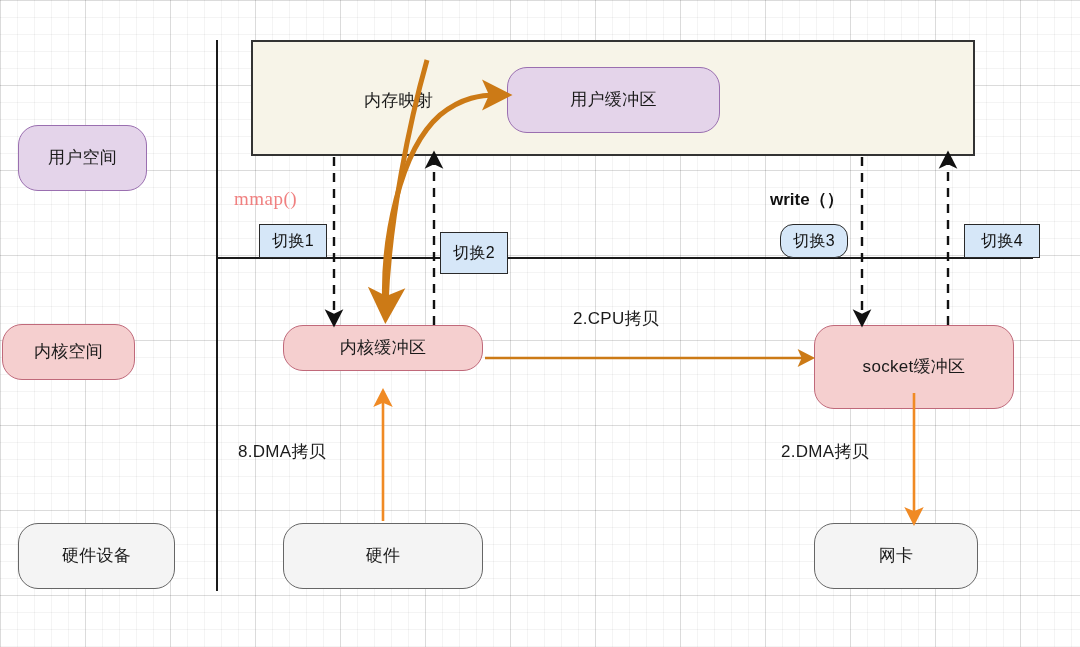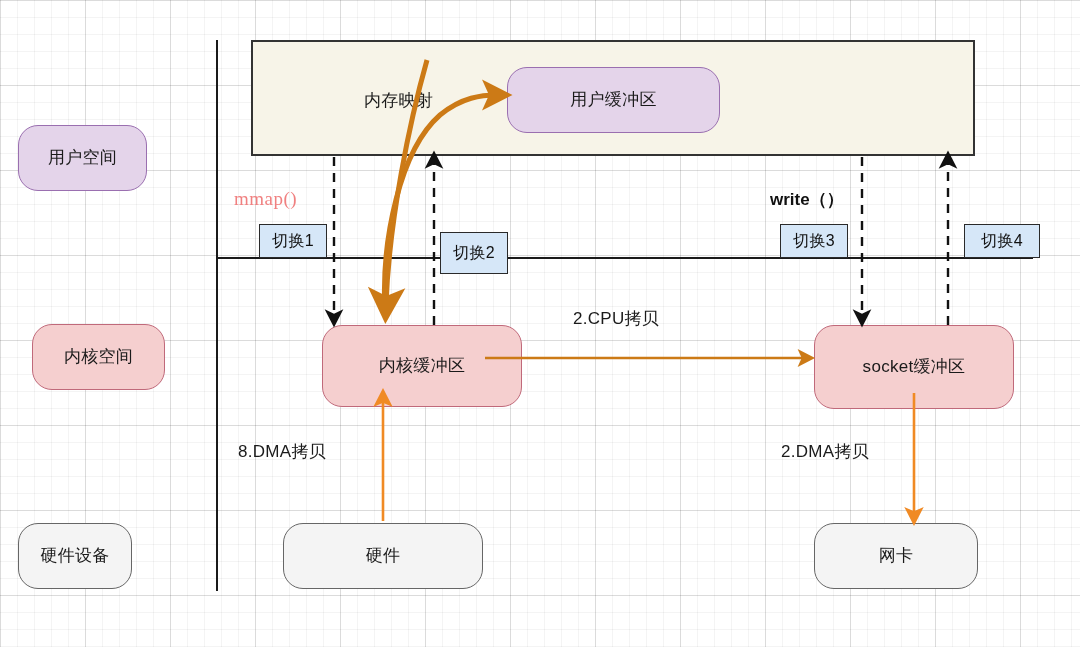--- a/index.html
+++ b/index.html
@@ -117,39 +117,39 @@
 <div id="canvas">
 
   <div class="divider-v" style="left:216px; top:40px; height:551px;"></div>
 
   <div class="divider-h" style="left:216px; top:257px; width:817px;"></div>
 
   <div class="node rounded lbl-user" style="left:18px; top:125px; width:129px; height:66px;">
     <span>用户空间</span>
   </div>
 
-  <div class="node rounded lbl-kernel" style="left:32px; top:324px; width:133px; height:66px;">
+  <div class="node rounded lbl-kernel" style="left:2px; top:324px; width:133px; height:56px;">
     <span>内核空间</span>
   </div>
 
-  <div class="node rounded lbl-hw" style="left:18px; top:523px; width:114px; height:66px;">
+  <div class="node rounded lbl-hw" style="left:18px; top:523px; width:157px; height:66px;">
     <span>硬件设备</span>
   </div>
 
   <div class="beige-panel" style="left:251px; top:40px; width:724px; height:116px;"></div>
 
   <div class="plain-text" style="left:340px; top:89px;margin-left:24px;">
     <span>内存映射</span>
   </div>
 
   <div class="node rounded" style="left:507px; top:67px; width:213px; height:66px; background:#e4d4ea; border:1.6px solid #9a6fb0;">
     <span>用户缓冲区</span>
   </div>
 
-  <div class="node rounded" style="left:283px; top:325px; width:200px; height:82px; background:#f5cfcf; border:1.6px solid #c0697a;margin-left:39px;">
+  <div class="node rounded" style="left:283px; top:325px; width:200px; height:46px; background:#f5cfcf; border:1.6px solid #c0697a;">
     <span>内核缓冲区</span>
   </div>
 
   <div class="node rounded" style="left:814px; top:325px; width:200px; height:84px; background:#f5cfcf; border:1.6px solid #c0697a;">
     <span>socket缓冲区</span>
   </div>
 
   <div class="node rounded" style="left:283px; top:523px; width:200px; height:66px; background:#f4f4f4; border:1.6px solid #666666;">
     <span>硬件</span>
   </div>
@@ -165,21 +165,21 @@
   <div class="write-text" style="left:770px; top:188px;">
     <span>write（）</span>
   </div>
 
   <div class="switch-box" style="left:259px; top:224px; width:68px; height:34px;">
     <span>切换1</span>
   </div>
   <div class="switch-box" style="left:440px; top:232px; width:68px; height:42px;">
     <span>切换2</span>
   </div>
-  <div class="switch-box" style="left:780px; top:224px; width:68px; height:34px;">
+  <div class="switch-box" style="left:780px; top:224px; width:68px; height:34px;border-radius:13px;">
     <span>切换3</span>
   </div>
   <div class="switch-box" style="left:964px; top:224px; width:76px; height:34px;">
     <span>切换4</span>
   </div>
 
   <div class="plain-text" style="left:238px; top:440px;">
     <span>8.DMA拷贝</span>
   </div>
   <div class="plain-text" style="left:573px; top:307px;">

